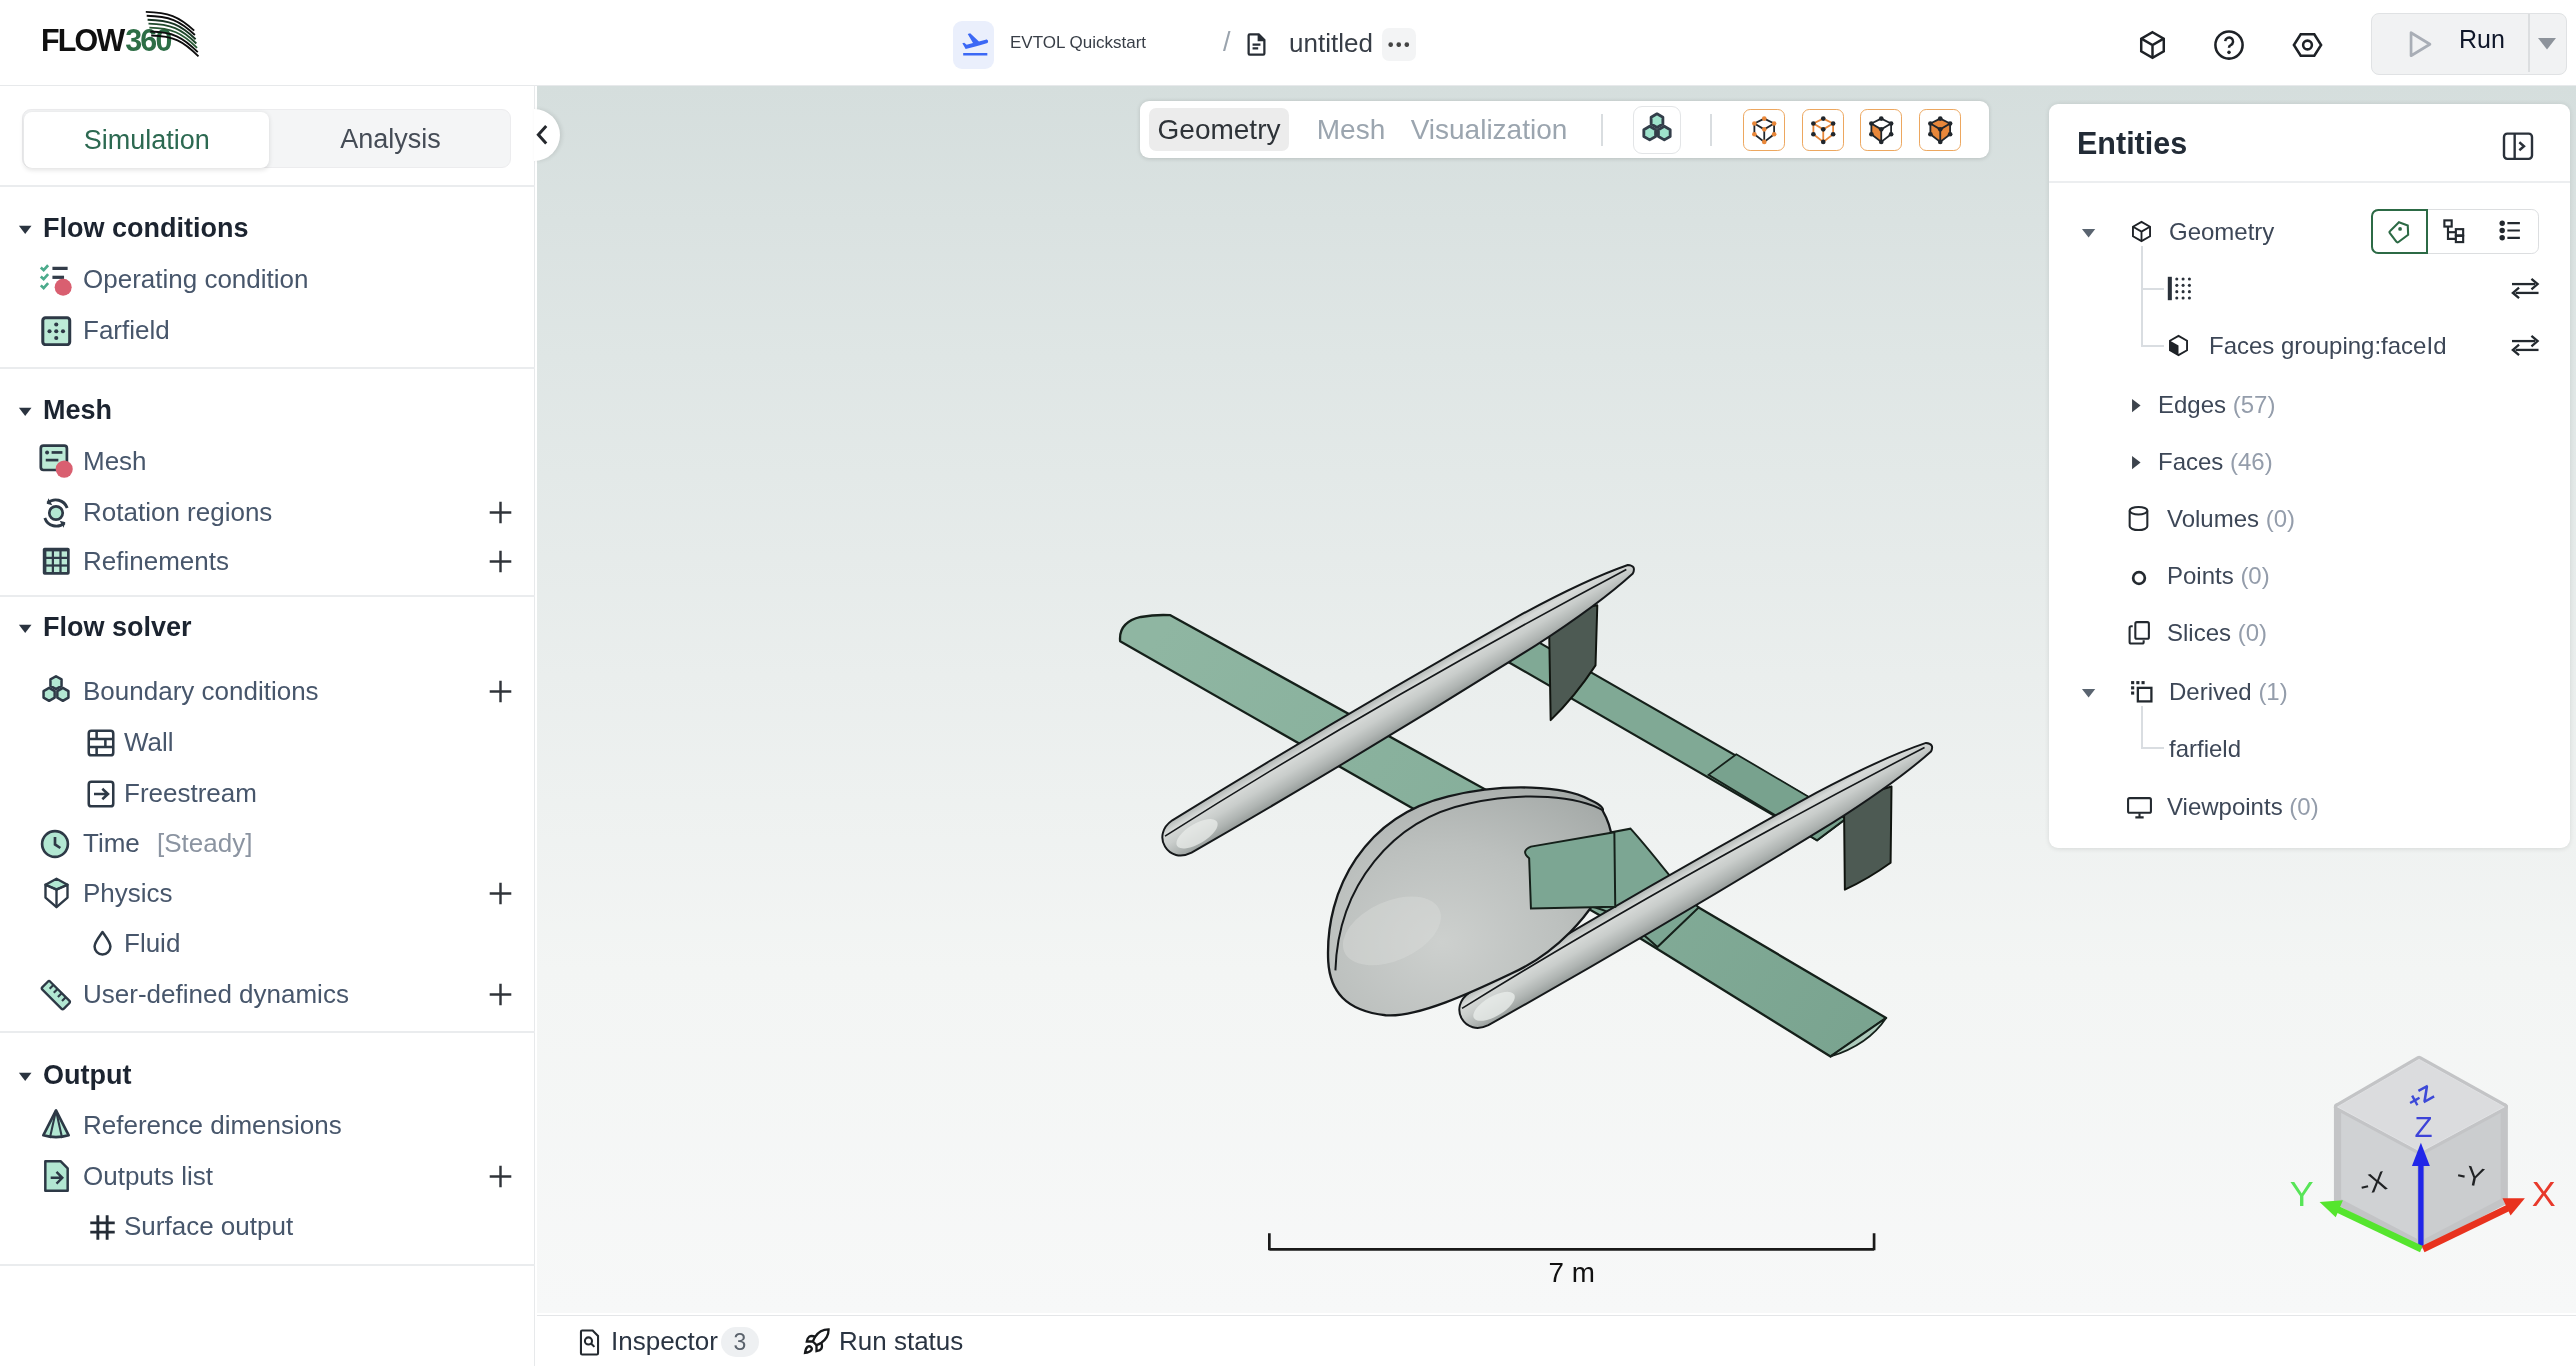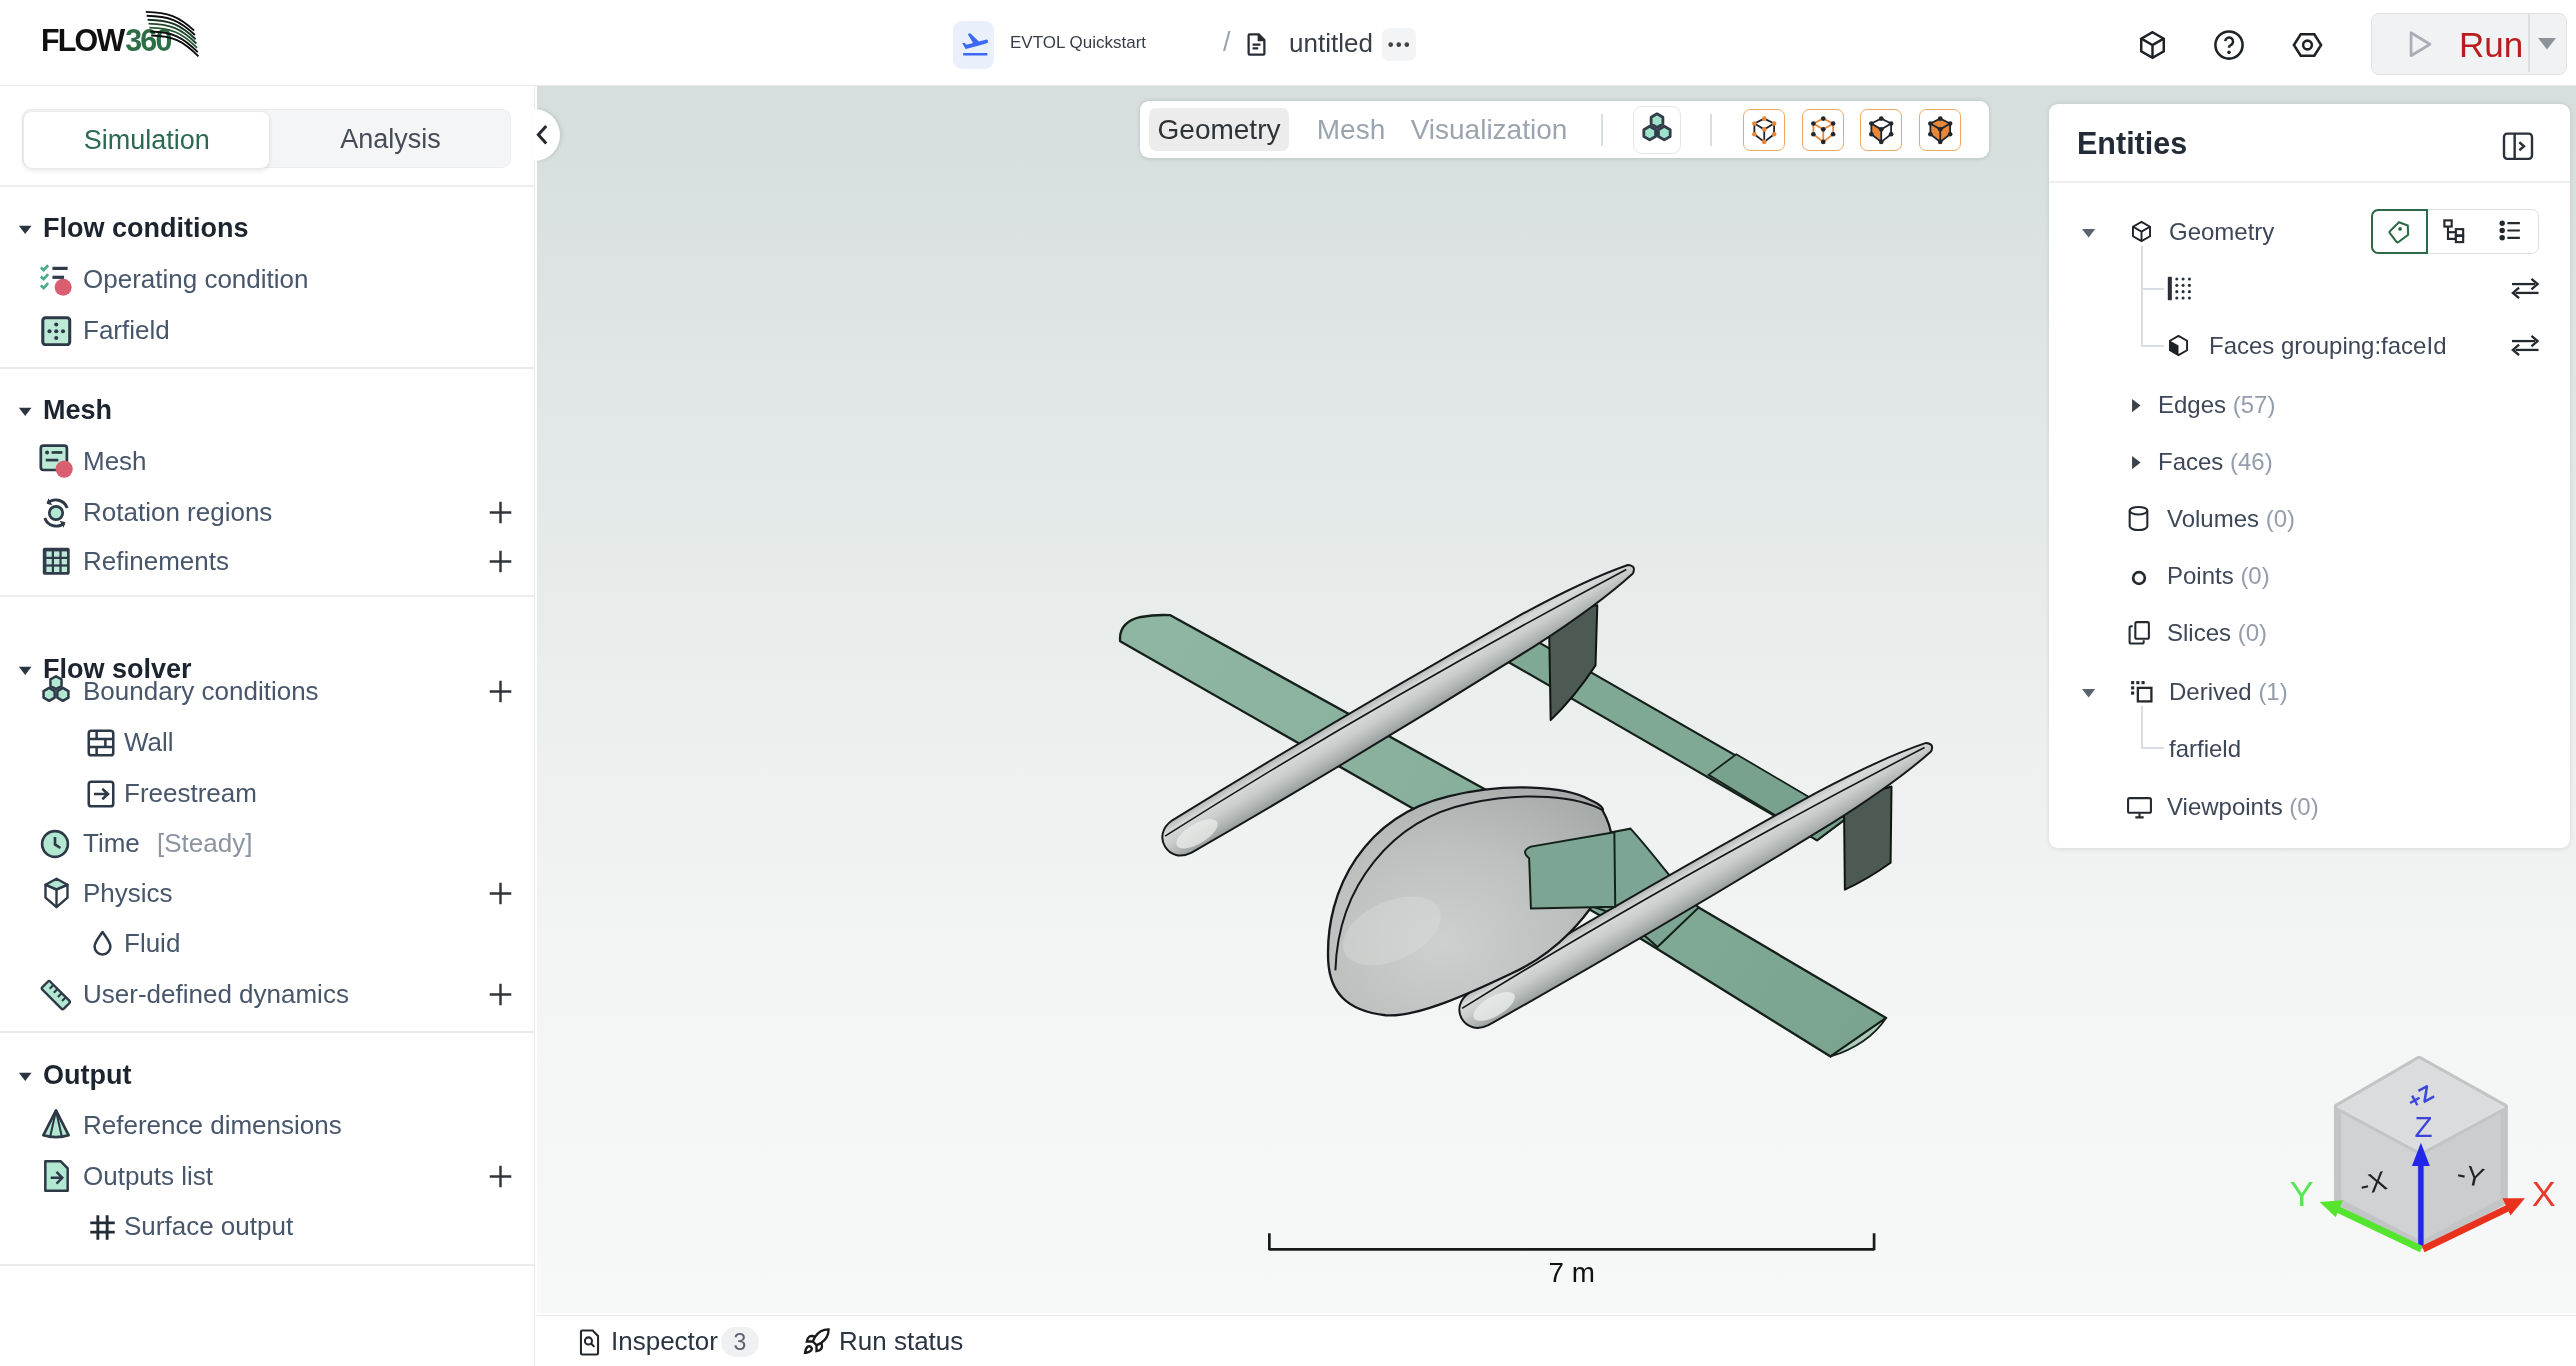--- a/index.html
+++ b/index.html
@@ -70,21 +70,21 @@
   </svg>
   <svg class="abs" style="left:2290px;top:28px" width="35" height="34" viewBox="0 0 24 24" fill="none" stroke="#1e2227" stroke-width="1.8">
     <path d="M7.2 4.4h9.6l4.8 7.6-4.8 7.6H7.2L2.4 12z"></path>
     <circle cx="12" cy="12" r="3.1"></circle>
   </svg>
 
   <div class="abs" style="left:2371px;top:12.6px;width:196px;height:62px;background:#f1f2f3;border:1.8px solid #e0e2e4;border-radius:8px">
     <svg class="abs" style="left:35px;top:15.2px" width="27" height="30.5" viewBox="0 0 20 22" fill="none" stroke="#a9aeb6" stroke-width="2">
         <path d="M3 2.5v17l14-8.5z" stroke-linejoin="round"></path>
       </svg>
-    <div class="abs" style="left:87px;top:11.7px;font-size:35px;color:#b91c1c">Run</div>
+    <div class="abs" style="left:87px;top:11.7px;font-size:25px;color:#0f172a">Run</div>
     <div class="abs" style="left:156px;top:0;width:1.8px;height:58px;background:#dcdee0"></div>
     <svg class="abs" style="left:165px;top:23px" width="20" height="13.5" viewBox="0 0 22 15">
         <path d="M1 1h20L11 14z" fill="#8d939b"></path>
       </svg>
   </div>
 </div>
 <div id="sidebar">
 
   <div class="abs" style="left:21.5px;top:23px;width:489px;height:59px;background:#f4f5f6;border-radius:9px;border:0.9px solid #ececee">
     <div class="abs" style="left:1.8px;top:1.8px;width:245px;height:56px;background:#fff;border-radius:8px;box-shadow:0 1.8px 5.4px rgba(0,0,0,0.12);text-align:center;line-height:56px;font-size:27px;color:#2c6951">Simulation</div>
@@ -180,21 +180,21 @@
             <rect x="14.5" y="23" width="6" height="6"></rect>
             <rect x="23" y="23" width="6" height="6"></rect>
           </g>
         </svg>
         <span class="abs row-txt" style="left:83px;line-height:50px">Refinements</span>
         <svg class="abs" style="left:487px;top:11.7px" width="27" height="27" viewBox="0 0 30 30">
           <path d="M15 3v24M3 15h24" stroke="#30343a" stroke-width="2.7"></path>
         </svg>
       </div>
 
-    <div class="abs" style="top:558px;width:535px;height:50px">
+    <div class="abs" style="top:516px;width:535px;height:50px">
         <svg class="abs" style="left:18px;top:20.6px" width="14.4" height="10.8" viewBox="0 0 16 12">
           <path d="M1 2h14L8 11z" fill="#2b3440"></path>
         </svg>
         <span class="abs hdr-txt" style="left:43px;line-height:50px">Flow solver</span>
       </div>
 
     <div class="abs" style="top:580px;width:535px;height:50px">
         <svg class="abs" style="left:39px;top:8px" width="34" height="34" viewBox="0 0 38 36">
           <g fill="#b2e7d2" stroke="#2d3946" stroke-width="2.8" stroke-linejoin="round">
             <path d="M19 1.5l6.2 3.6v7.2L19 15.9l-6.2-3.6V5.1z"></path>

